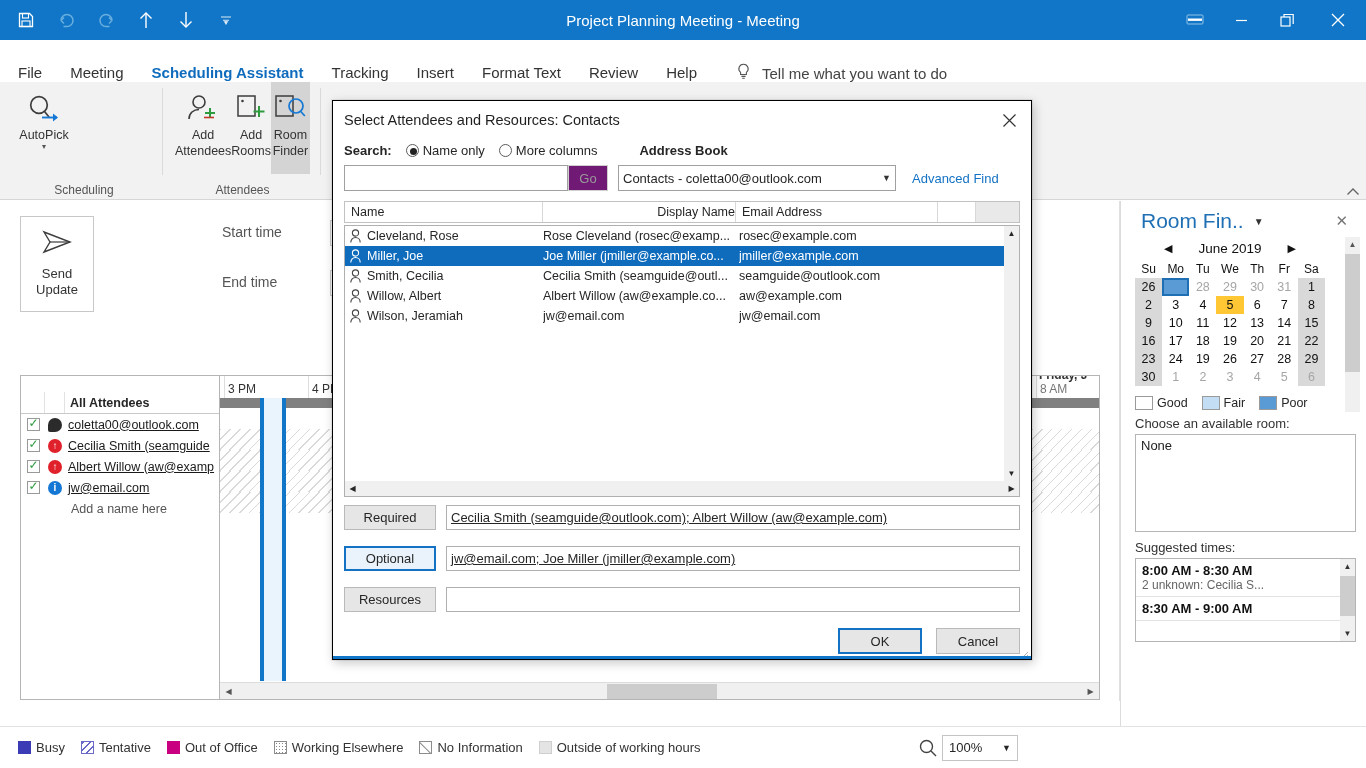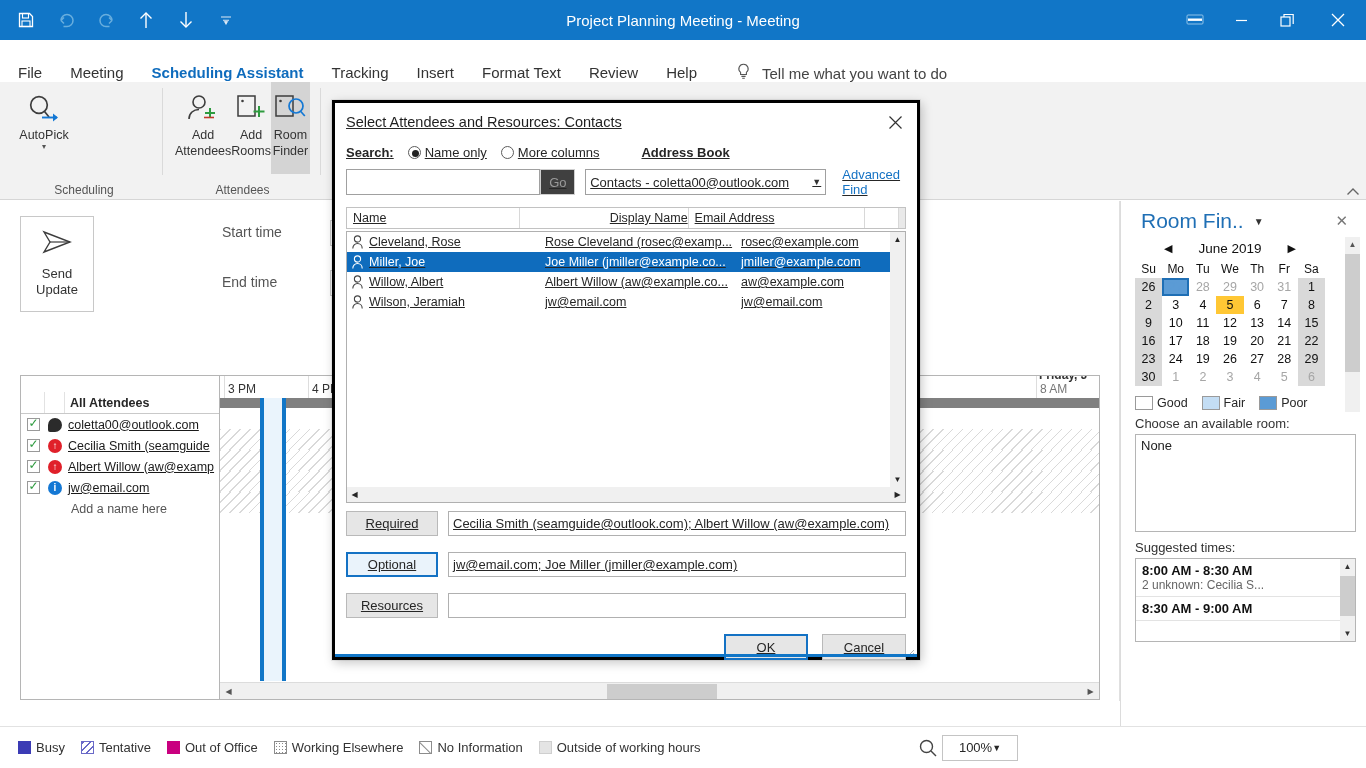--- a/index.html
+++ b/index.html
@@ -168,42 +168,41 @@
   .lsw { width:13px; height:13px; border:1px solid #8c8c8c; }
   .lsw.busy { background:#3b3bb5; border-color:#3b3bb5;}
   .lsw.tent { background:#fff; background-image:repeating-linear-gradient(135deg,#6a6ac8 0 2px,#fff 2px 5px); border-color:#6a6ac8;}
   .lsw.oof { background:#c9007f; border-color:#c9007f;}
   .lsw.we { background:#fff; background-image:radial-gradient(#888 0.8px, transparent 0.9px); background-size:3px 3px; }
   .lsw.noinfo { background:#fff; position:relative; overflow:hidden;}
   .lsw.noinfo:after{content:"";position:absolute;left:-2px;top:-2px;width:19px;height:1px;background:#8c8c8c;transform:rotate(45deg);transform-origin:0 0;}
   .lsw.outside { background:#e4e4e4; border-color:#cfcfcf;}
   #zoomctl { position:absolute; right:348px; display:flex; align-items:center; gap:0px; }
   #zoomctl .mag { width:28px; height:26px; display:flex; align-items:center; justify-content:center;}
-  #zoomctl .zbox { width:76px; height:26px; border:1px solid #c4c4c4; display:flex; align-items:center; justify-content:center; padding:0 13px; font-size:13px;}
+  #zoomctl .zbox { width:76px; height:26px; border:1px solid #c4c4c4; display:flex; align-items:center; justify-content:space-between; padding:0 6px; font-size:13px;}
 
   .ul { text-decoration:underline; }
 
   
   #dialog {
-    position:absolute; left:332px; top:100px; width:588px; height:560px;
-    background:#fff; border:3px solid #000000;
+    position:absolute; left:332px; top:100px; width:700px; height:560px;
+    background:#fff; border:1px solid #000000;
     box-shadow:0 0 0 1px rgba(0,0,0,.06), 2px 3px 10px rgba(0,0,0,.22);
-    text-decoration:underline;
   }
   #dlg-title { height:38px; display:flex; align-items:center; padding-left:11px; font-size:14.5px; color:#1f1f1f;}
   #dlg-close { margin-left:auto; width:44px; height:38px; display:flex; align-items:center; justify-content:center; color:#333; font-size:16px;}
   #dlg-search-row { display:flex; align-items:center; padding:4px 0 0 11px; font-size:13px;}
   #dlg-search-row b { font-weight:bold; }
   .radio { display:flex; align-items:center; gap:4px; margin-left:14px; }
   .rdot { width:13px; height:13px; border-radius:50%; border:1px solid #5c5c5c; background:#fff; position:relative;}
   .rdot.on:after { content:""; position:absolute; left:3px; top:3px; width:7px; height:7px; border-radius:50%; background:#222;}
   #ab-label { margin-left:42px; font-weight:bold; }
   #dlg-inputs { display:flex; align-items:center; padding:7px 0 0 11px; }
   #search-input { width:224px; height:26px; border:1px solid #a0a0a0; background:#fff; padding:0 4px; font-size:13px; }
-  #go-btn { width:40px; height:26px; border:1px solid #cfcfcf; background:#404040; color:#9a9a9a; font-size:13px; display:flex; align-items:center; justify-content:center;}
+  #go-btn { width:40px; height:26px; border:1px solid #cfcfcf; background:#701a75; color:#9a9a9a; font-size:13px; display:flex; align-items:center; justify-content:center;}
   #ab-select { margin-left:10px; width:278px; height:26px; border:1px solid #a0a0a0; background:#fff; display:flex; align-items:center; padding:0 4px; font-size:13px;}
   #ab-select .cv { margin-left:auto; font-size:9px; color:#333;}
   #adv-find { margin-left:16px; color:#1472c4; font-size:13px; }
 
   #list-head { display:flex; margin:10px 11px 0 11px; height:22px; border:1px solid #c2c2c2; background:#fff; font-size:12.5px;}
   #list-head .h { line-height:21px; padding-left:6px; border-right:1px solid #d8d8d8; }
   #list-wrap { margin:2px 11px 0 11px; border:1px solid #b0b0b0; height:272px; position:relative; background:#fff; overflow:hidden;}
   .row { display:flex; align-items:center; height:20px; font-size:12.5px; }
   .row.sel { background:#0f6cbd; color:#fff; }
   .row .icn { width:20px; display:flex; align-items:center; justify-content:center;}
@@ -709,20 +708,31 @@
       <span class="cdisp">Joe Miller (jmiller@example.co...</span>
       <span class="cmail">jmiller@example.com</span>
     </div>
     <div class="row">
       <span class="icn">
         <svg width="13" height="14" viewBox="0 0 13 14">
             <circle cx="6.5" cy="4" r="3.1" fill="none" stroke="#444" stroke-width="1.1"></circle>
             <path d="M1.8 13.5c0-3 2.1-5 4.7-5s4.7 2 4.7 5" fill="none" stroke="#444" stroke-width="1.1"></path>
           </svg>
       </span>
+      <span class="cname">Smith, Cecilia</span>
+      <span class="cdisp">Cecilia Smith (seamguide@outl...</span>
+      <span class="cmail">seamguide@outlook.com</span>
+    </div>
+    <div class="row">
+      <span class="icn">
+        <svg width="13" height="14" viewBox="0 0 13 14">
+            <circle cx="6.5" cy="4" r="3.1" fill="none" stroke="#444" stroke-width="1.1"></circle>
+            <path d="M1.8 13.5c0-3 2.1-5 4.7-5s4.7 2 4.7 5" fill="none" stroke="#444" stroke-width="1.1"></path>
+          </svg>
+      </span>
       <span class="cname">Willow, Albert</span>
       <span class="cdisp">Albert Willow (aw@example.co...</span>
       <span class="cmail">aw@example.com</span>
     </div>
     <div class="row">
       <span class="icn">
         <svg width="13" height="14" viewBox="0 0 13 14">
             <circle cx="6.5" cy="4" r="3.1" fill="none" stroke="#444" stroke-width="1.1"></circle>
             <path d="M1.8 13.5c0-3 2.1-5 4.7-5s4.7 2 4.7 5" fill="none" stroke="#444" stroke-width="1.1"></path>
           </svg>

